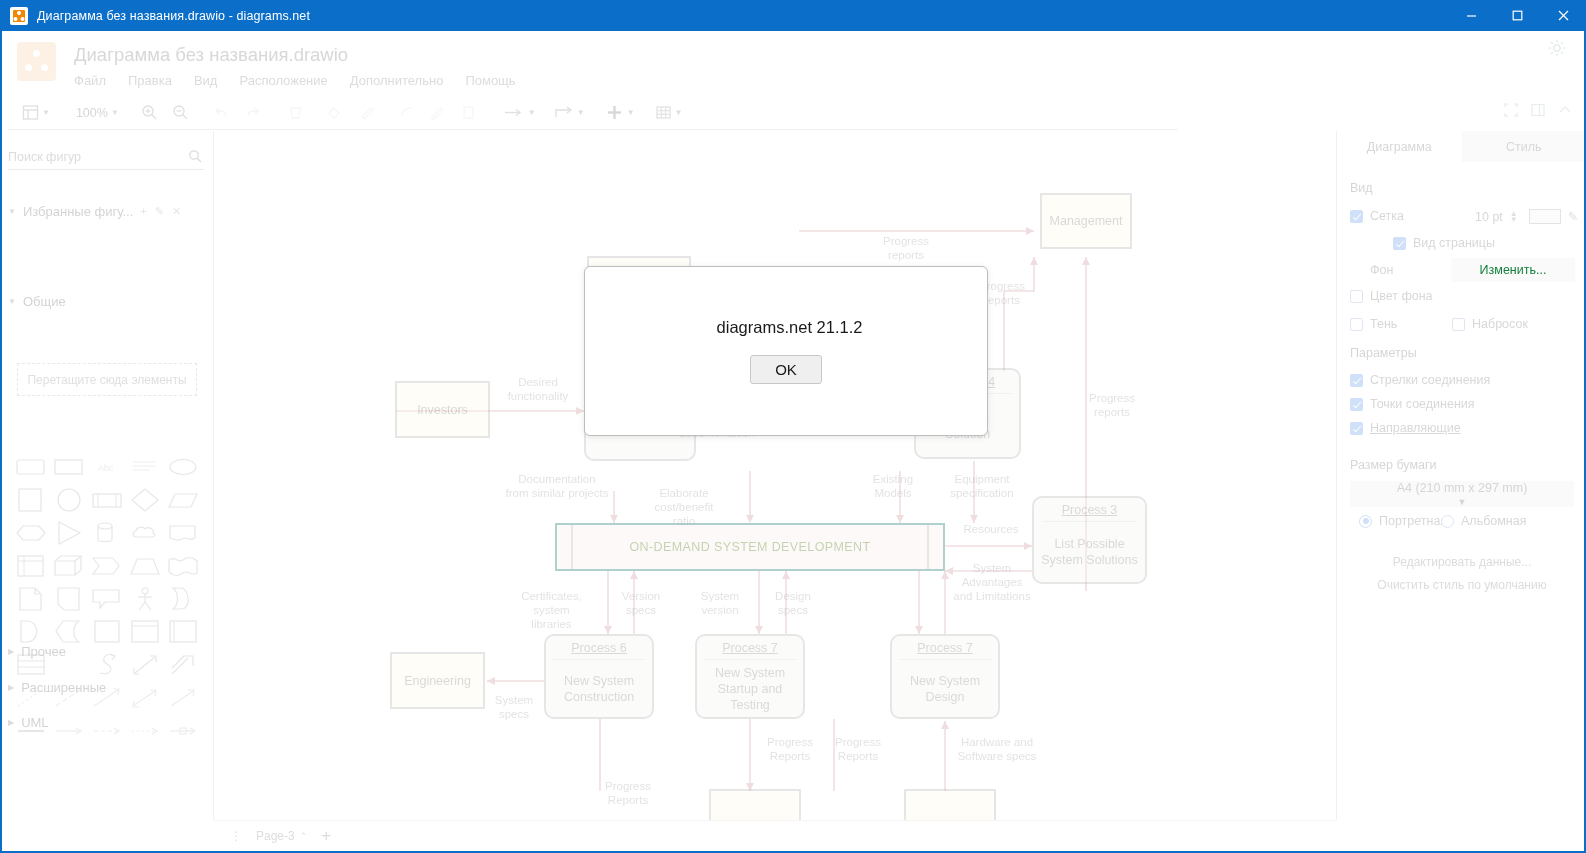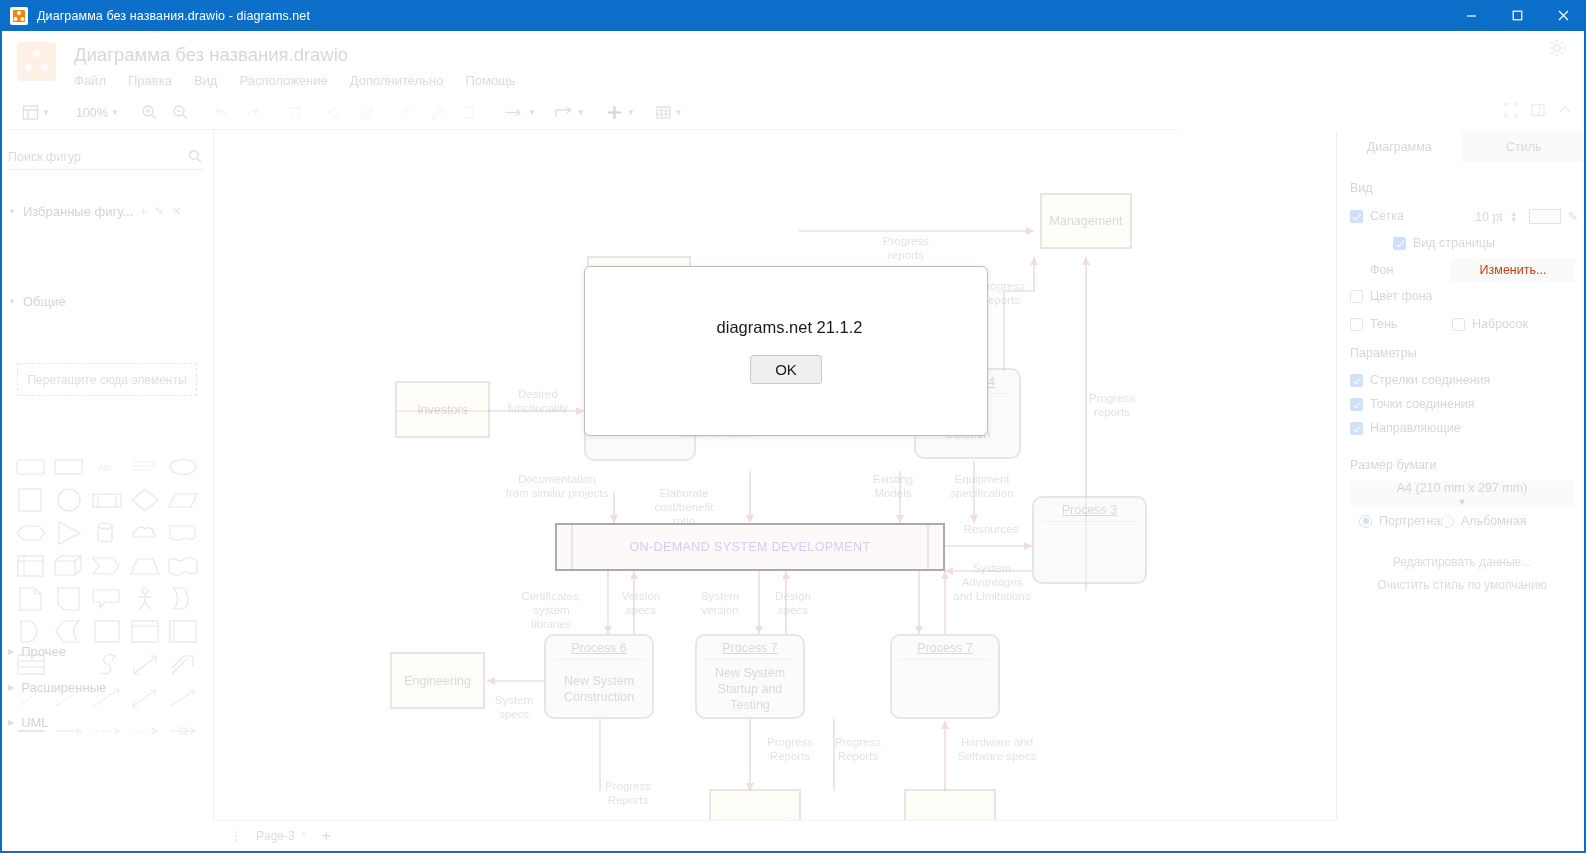--- a/index.html
+++ b/index.html
@@ -118,23 +118,23 @@
   }
   .proc .pid {
     font-size: 12.5px; color: #8d8d8d; text-decoration: underline;
     padding: 5px 0 4px; border-bottom: 1px solid #cfd8cc; width: 86%; text-align: center;
   }
   .proc .pbody {
     flex: 1; display: flex; align-items: center; justify-content: center;
     font-size: 12.5px; color: #8d8d8d; text-align: center; line-height: 1.28; padding: 3px 6px;
   }
   .mainproc {
-    background: #fdeeee; border: 2px solid #000000;
+    background: #fdeeee; border: 2px solid #0f766e;
     display: flex; align-items: center; justify-content: center;
-    font-size: 12.5px; color: #8b5cf6; letter-spacing: .4px;
+    font-size: 12.5px; color: #4d7c0f; letter-spacing: .4px;
   }
   .mainproc::before, .mainproc::after {
     content: ""; position: absolute; top: 0; bottom: 0; width: 0; border-left: 2px solid #b6b6b6;
   }
   .mainproc::before { left: 14px; }
   .mainproc::after { right: 14px; }
   .edge-label {
     position: absolute; font-size: 11.5px; color: #a9a9a9; text-align: center;
     line-height: 1.22; opacity: .33; white-space: pre-line;
   }
@@ -157,21 +157,21 @@
   .cb.on::after { content: ""; position: absolute; left: 4px; top: 1px; width: 3px; height: 7px;
         border: solid #ffffff; border-width: 0 1.5px 1.5px 0; transform: rotate(42deg); }
   .radio { width: 13px; height: 13px; border: 1px solid #dfe6f2; border-radius: 50%;
         background: #ffffff; flex: none; position: relative; }
   .radio.on { border-color: #cfe0f8; }
   .radio.on::after { content: ""; position: absolute; left: 2.5px; top: 2.5px; width: 6px; height: 6px;
         background: #cfe0f8; border-radius: 50%; }
   .btn-flat {
     position: absolute; background: #fafafa; border-radius: 2px;
     display: flex; align-items: center; justify-content: center;
-    font-size: 12.5px; color: #c2410c;
+    font-size: 12.5px; color: #15803d;
   }
   .sel {
     position: absolute; left: 13px; width: 224px; height: 26px; background: #fafafa;
     border-radius: 2px; display: flex; align-items: center; padding: 0 9px;
     font-size: 12.5px; color: #d5d5d5; justify-content: space-between;
   }
   .link-line { position: absolute; width: 224px; left: 13px; text-align: center;
                font-size: 12px; color: #dcdcdc; }
   .swatch { width: 32px; height: 15px; border: 1px solid #e4e4e4; background: #fcfcfc; }
   .stepper { font-size: 8px; color: #e0e0e0; line-height: 6px; }
@@ -750,48 +750,52 @@
       <div class="node entity" style="left:373px;top:125px;width:104px;height:28px;"></div>
 
       <div class="node proc" style="left:700px;top:237px;width:107px;height:91px;">
         <div class="pid">Process 4</div>
         <div class="pbody">Chosen
 Solution</div>
       </div>
       <div class="node proc" style="left:370px;top:235px;width:112px;height:95px;"></div>
       <div class="node proc" style="left:818px;top:365px;width:115px;height:88px;">
         <div class="pid">Process 3</div>
+        <div class="pbody">List Possible
+System Solutions</div>
       </div>
       <div class="node proc" style="left:330px;top:503px;width:110px;height:85px;">
         <div class="pid">Process 6</div>
         <div class="pbody">New
 System
 Construction</div>
       </div>
       <div class="node proc" style="left:481px;top:503px;width:110px;height:85px;">
         <div class="pid">Process 7</div>
         <div class="pbody">New System
 Startup and
 Testing</div>
       </div>
       <div class="node proc" style="left:676px;top:503px;width:110px;height:85px;">
         <div class="pid">Process 7</div>
+        <div class="pbody">New System
+Design</div>
       </div>
 
       <div class="node mainproc" style="left:341px;top:392px;width:390px;height:48px;">
         <span>ON-DEMAND SYSTEM DEVELOPMENT</span>
       </div>
 
       <div class="edge-label" style="left:652px;top:103px;width:80px;">Progress
 reports</div>
       <div class="edge-label" style="left:748px;top:148px;width:80px;">Progress
 reports</div>
       <div class="edge-label" style="left:858px;top:260px;width:80px;">Progress
 reports</div>
-      <div class="edge-label" style="left:278px;top:256px;width:92px;">Desired
+      <div class="edge-label" style="left:278px;top:244px;width:92px;">Desired
 functionality</div>
       <div class="edge-label" style="left:455px;top:295px;width:96px;">documentation</div>
       <div class="edge-label" style="left:278px;top:341px;width:130px;">Documentation
 from similar projects</div>
       <div class="edge-label" style="left:425px;top:355px;width:90px;">Elaborate
 cost/benefit
 ratio</div>
       <div class="edge-label" style="left:645px;top:341px;width:68px;">Existing
 Models</div>
       <div class="edge-label" style="left:718px;top:341px;width:100px;">Equipment
@@ -868,21 +872,21 @@
     <div class="rsection" style="top:215px;">Параметры</div>
 
     <div class="row" style="top:242px;">
       <span class="cb on"></span>
       <span>Стрелки соединения</span>
     </div>
     <div class="row" style="top:266px;">
       <span class="cb on"></span>
       <span>Точки соединения</span>
     </div>
-    <div class="row" style="top:290px;">
+    <div class="row" style="top:290px;text-decoration:underline;">
       <span class="cb on"></span>
       <span>Направляющие</span>
     </div>
 
     <div class="rsection" style="top:327px;">Размер бумаги</div>
 
     <div class="sel" style="top:350px;flex-direction:column;">
       <span>A4 (210 mm x 297 mm)</span>
       <span style="font-size:9px;">▼</span>
     </div>

